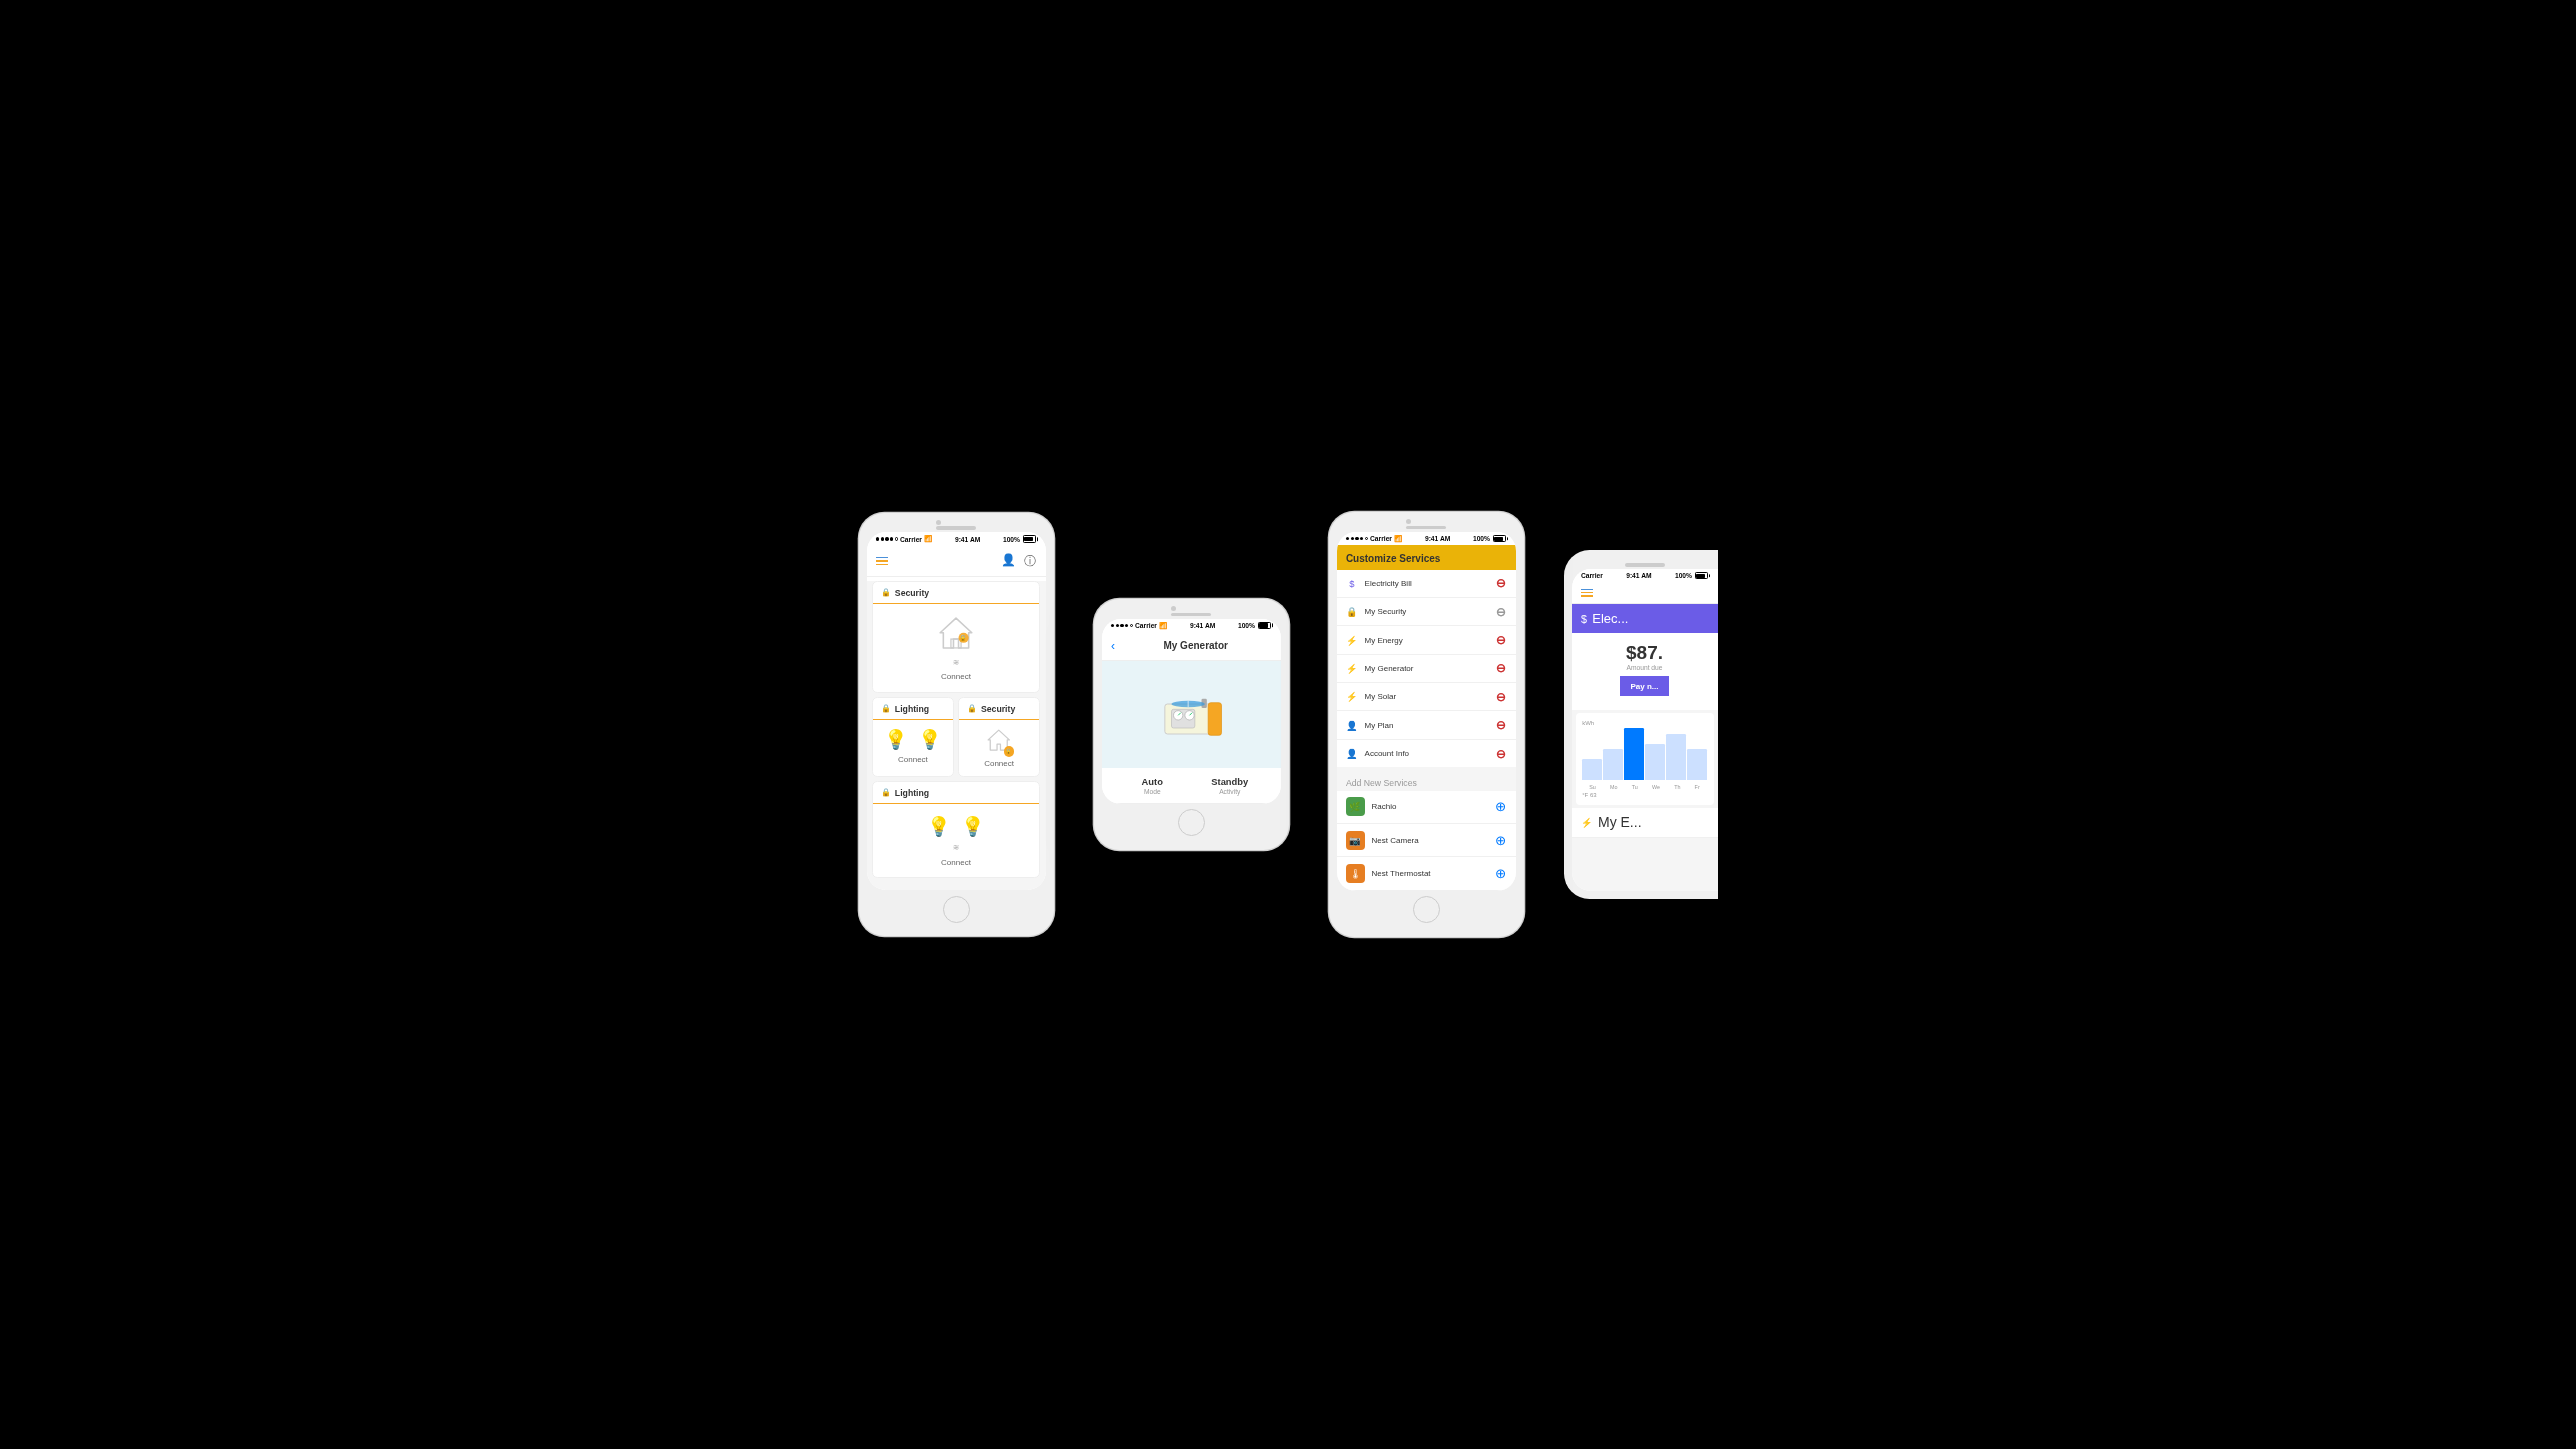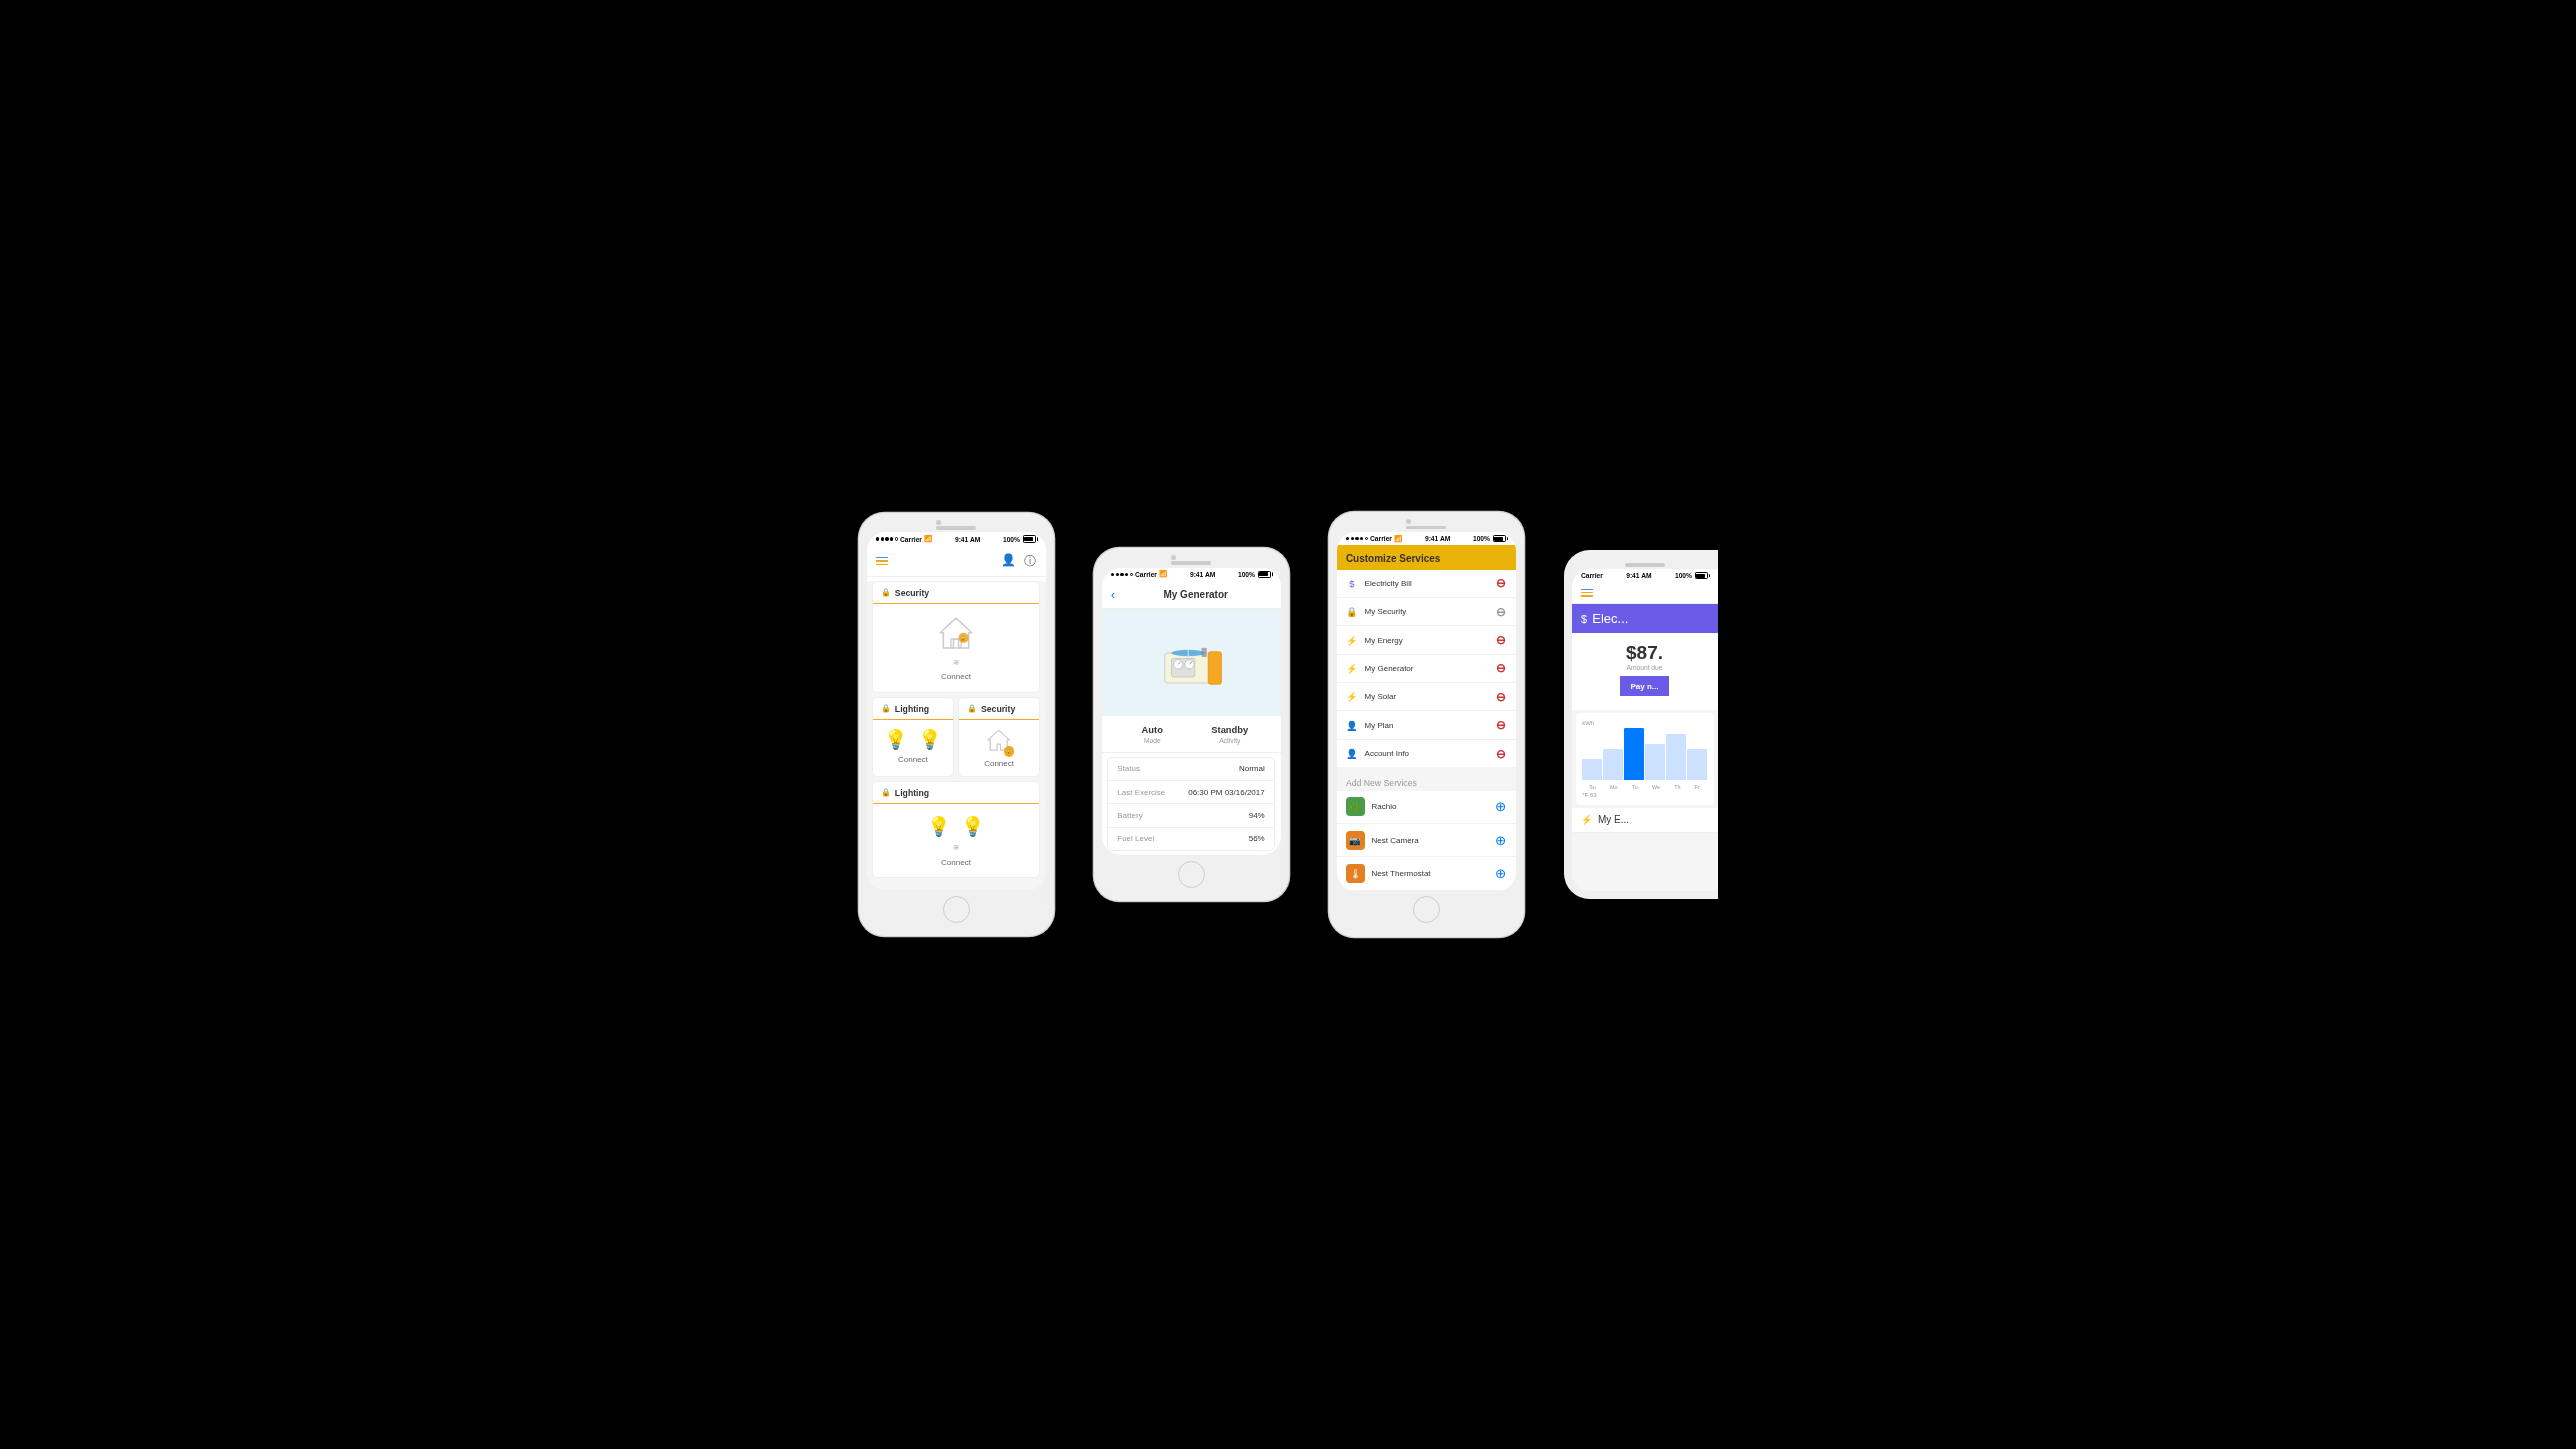--- a/index.html
+++ b/index.html
@@ -337,21 +337,21 @@
     .chart-labels { display: flex; justify-content: space-around; font-size: 5.4px; color: #999; margin-top: 1.3px; }
     .energy-link-row {
       display: flex;
       align-items: center;
       padding: 6.7px 9.4px;
       border-bottom: 0.7px solid #f0f0f0;
       gap: 5.4px;
       background: #fff;
     }
     .energy-link-icon { color: #007aff; font-size: 9.4px; }
-    .energy-link-text { font-size: 10px; color: #333; }
+    .energy-link-text { font-size: 14px; color: #333; }
   </style>
 </head>
 <body>
 
 <div class="scene">
 
   <div class="phone">
     <div class="phone-top-bar">
       <div class="phone-camera-dot"></div>
       <div class="phone-speaker"></div>
@@ -519,38 +519,20 @@
         <div class="gen-mode-item">
           <div class="gen-mode-val">Auto</div>
           <div class="gen-mode-lbl">Mode</div>
         </div>
         <div class="gen-mode-item">
           <div class="gen-mode-val">Standby</div>
           <div class="gen-mode-lbl">Activity</div>
         </div>
       </div>
 
-      <div class="gen-details">
-        <div class="gen-detail-row">
-          <span class="gen-detail-lbl">Status</span>
-          <span class="gen-detail-val">Normal</span>
-        </div>
-        <div class="gen-detail-row">
-          <span class="gen-detail-lbl">Last Exercise</span>
-          <span class="gen-detail-val">06:30 PM  03/16/2017</span>
-        </div>
-        <div class="gen-detail-row">
-          <span class="gen-detail-lbl">Battery</span>
-          <span class="gen-detail-val">94%</span>
-        </div>
-        <div class="gen-detail-row">
-          <span class="gen-detail-lbl">Fuel Level</span>
-          <span class="gen-detail-val">56%</span>
-        </div>
-      </div>
     </div>
     <div class="phone-home-btn"></div>
   </div>
 
   <div class="phone">
     <div class="phone-top-bar">
       <div class="phone-camera-dot"></div>
       <div class="phone-speaker"></div>
     </div>
     <div class="phone-inner">

